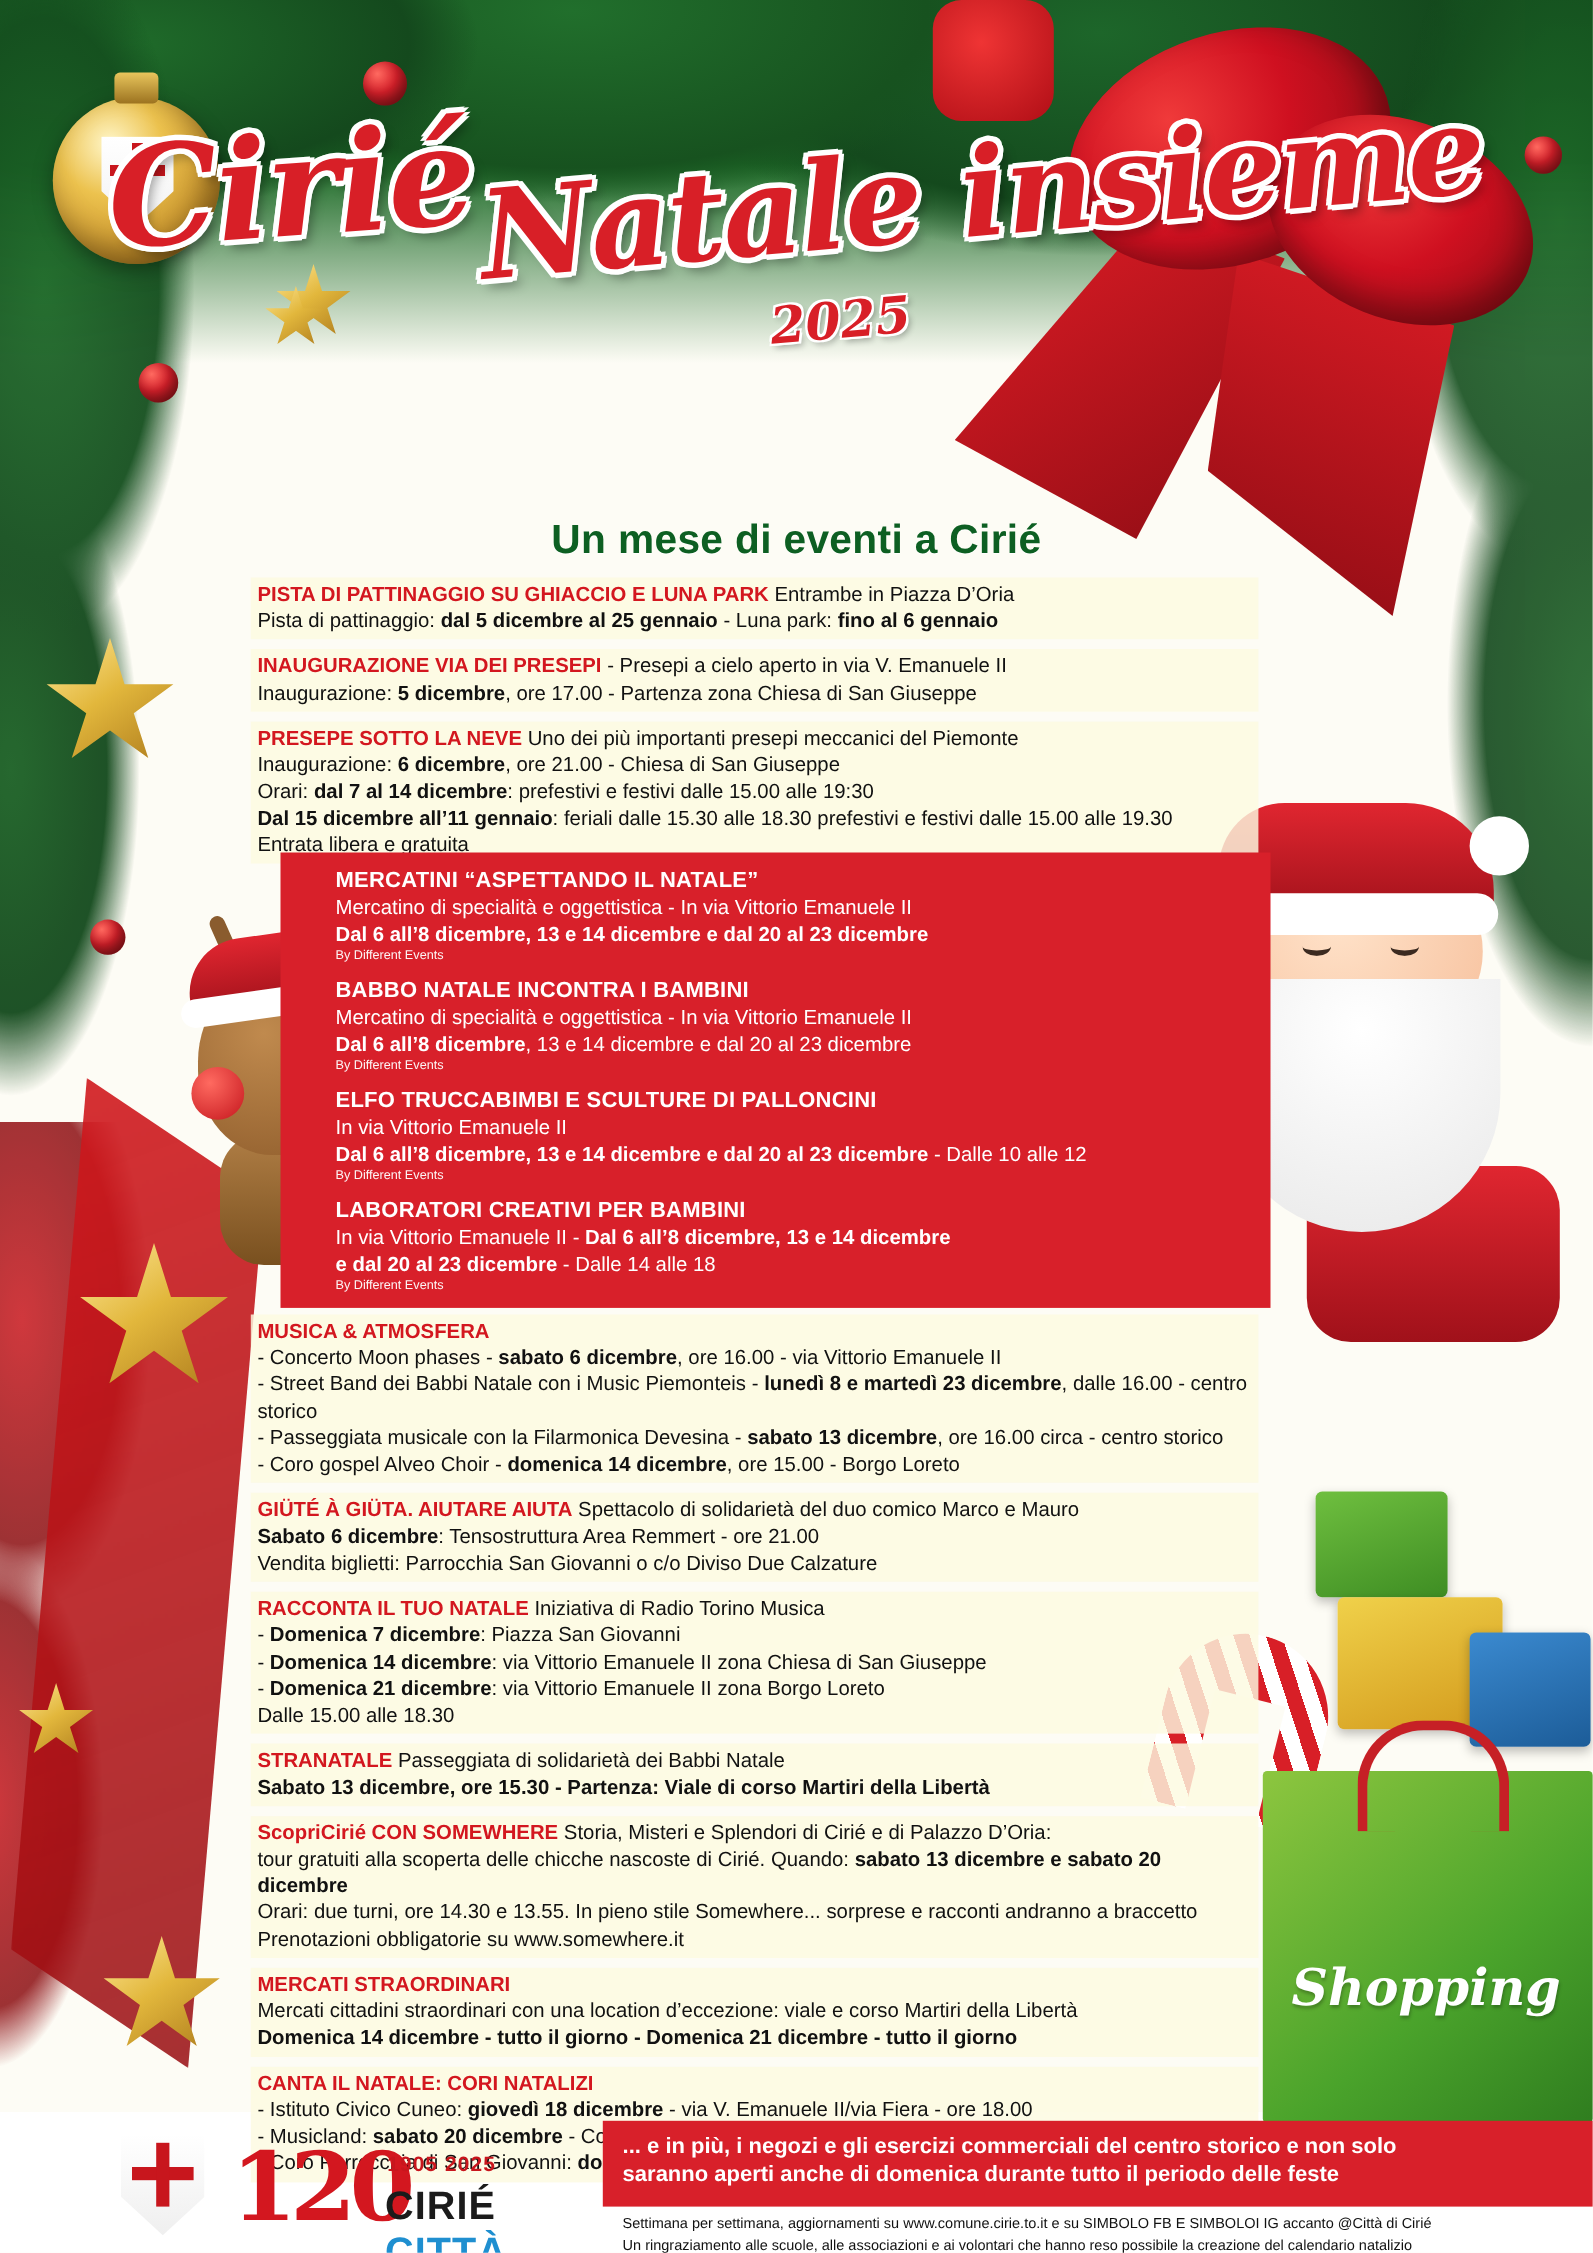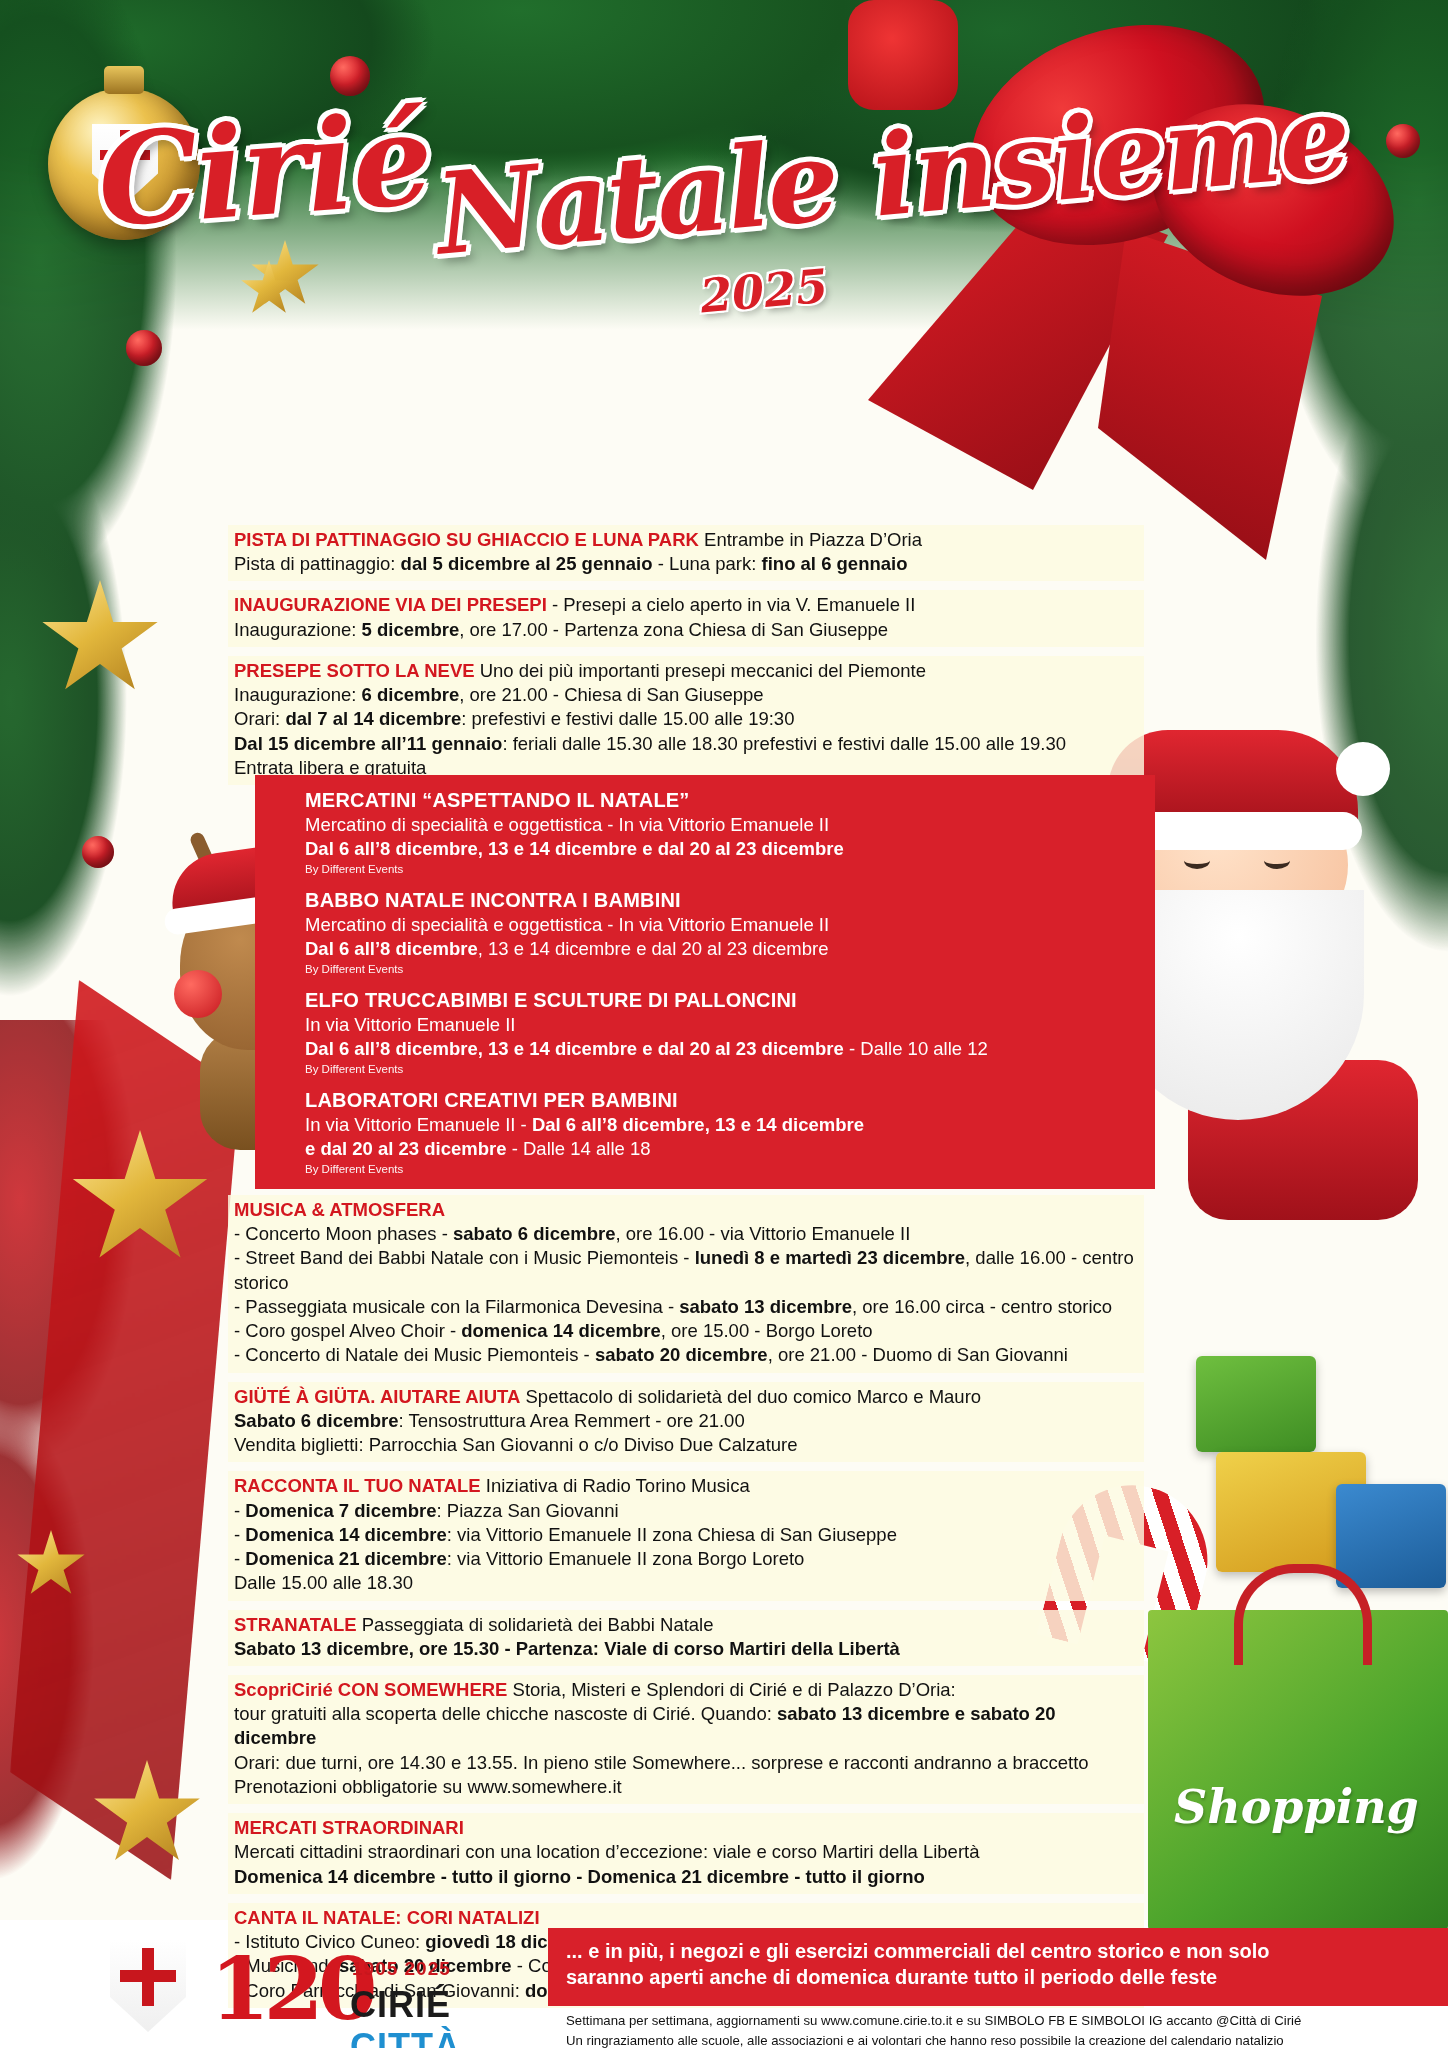--- a/index.html
+++ b/index.html
@@ -273,20 +273,21 @@
   <div class="bag">
     <div class="handle"></div>
     <div class="word">Shopping</div>
   </div>
 
   <div class="title-wrap">
     <div class="t-cirie">Cirié</div>
     <div class="t-natale">Natale insieme</div>
   </div>
   <div class="t-year">2025</div>
+  <div class="subtitle">Un mese di eventi a Cirié</div>
 
   <div class="content">
 
     <div class="blk">
       <p><span class="h-red">PISTA DI PATTINAGGIO SU GHIACCIO E LUNA PARK</span><span> Entrambe in Piazza D’Oria</span></p>
       <p>Pista di pattinaggio: <span class="b">dal 5 dicembre al 25 gennaio</span> - Luna park: <span class="b">fino al 6 gennaio</span></p>
     </div>
 
     <div class="blk">
       <p><span class="h-red">INAUGURAZIONE VIA DEI PRESEPI</span><span> - Presepi a cielo aperto in via V. Emanuele II</span></p>
@@ -330,21 +331,20 @@
   </div>
 
   <div class="content" style="top:1195px;">
 
     <div class="blk">
       <p><span class="h-red">MUSICA &amp; ATMOSFERA</span></p>
       <p>- Concerto Moon phases - <span class="b">sabato 6 dicembre</span>, ore 16.00 - via Vittorio Emanuele II</p>
       <p>- Street Band dei Babbi Natale con i Music Piemonteis - <span class="b">lunedì 8 e martedì 23 dicembre</span>, dalle 16.00 - centro storico</p>
       <p>- Passeggiata musicale con la Filarmonica Devesina - <span class="b">sabato 13 dicembre</span>, ore 16.00 circa - centro storico</p>
       <p>- Coro gospel Alveo Choir - <span class="b">domenica 14 dicembre</span>, ore 15.00 - Borgo Loreto</p>
-      <p>- Concerto di Natale dei Music Piemonteis - <span class="b">sabato 20 dicembre</span>, ore 21.00 - Duomo di San Giovanni</p>
     </div>
 
     <div class="blk">
       <p><span class="h-red">GIÜTÉ À GIÜTA. AIUTARE AIUTA</span><span> Spettacolo di solidarietà del duo comico Marco e Mauro</span></p>
       <p><span class="b">Sabato 6 dicembre</span>: Tensostruttura Area Remmert - ore 21.00</p>
       <p>Vendita biglietti: Parrocchia San Giovanni o c/o Diviso Due Calzature</p>
     </div>
 
     <div class="blk">
       <p><span class="h-red">RACCONTA IL TUO NATALE</span><span> Iniziativa di Radio Torino Musica</span></p>

